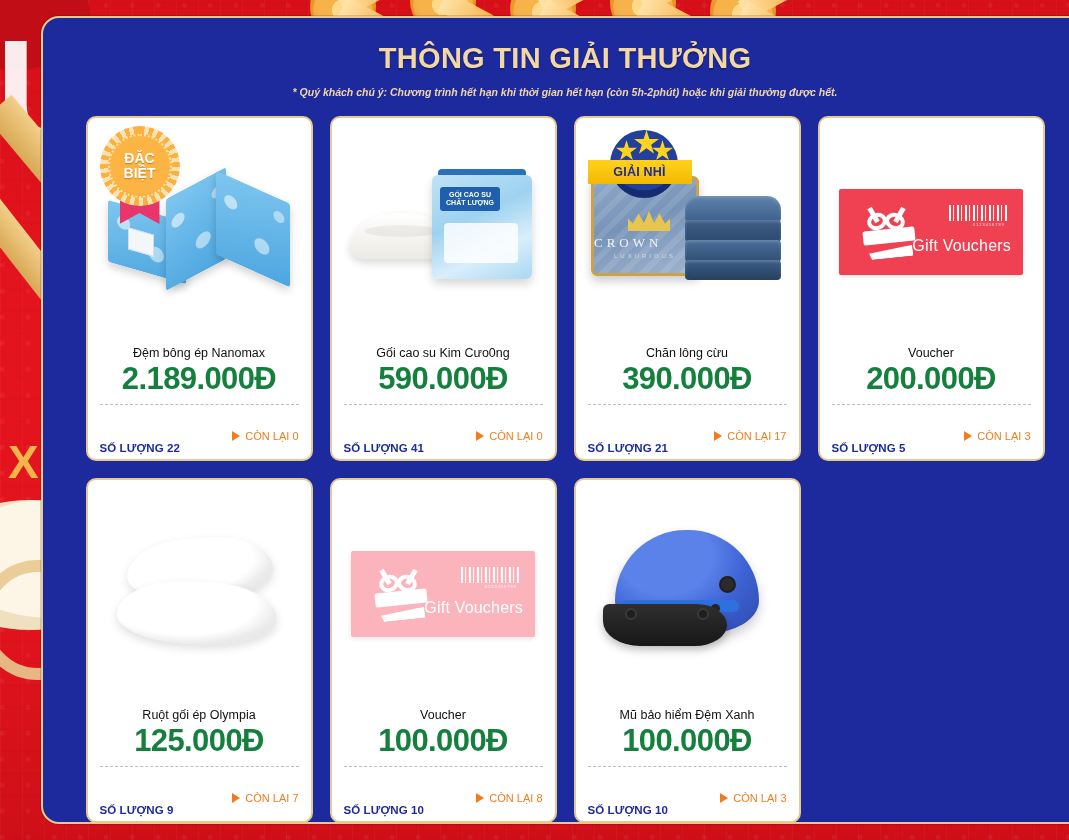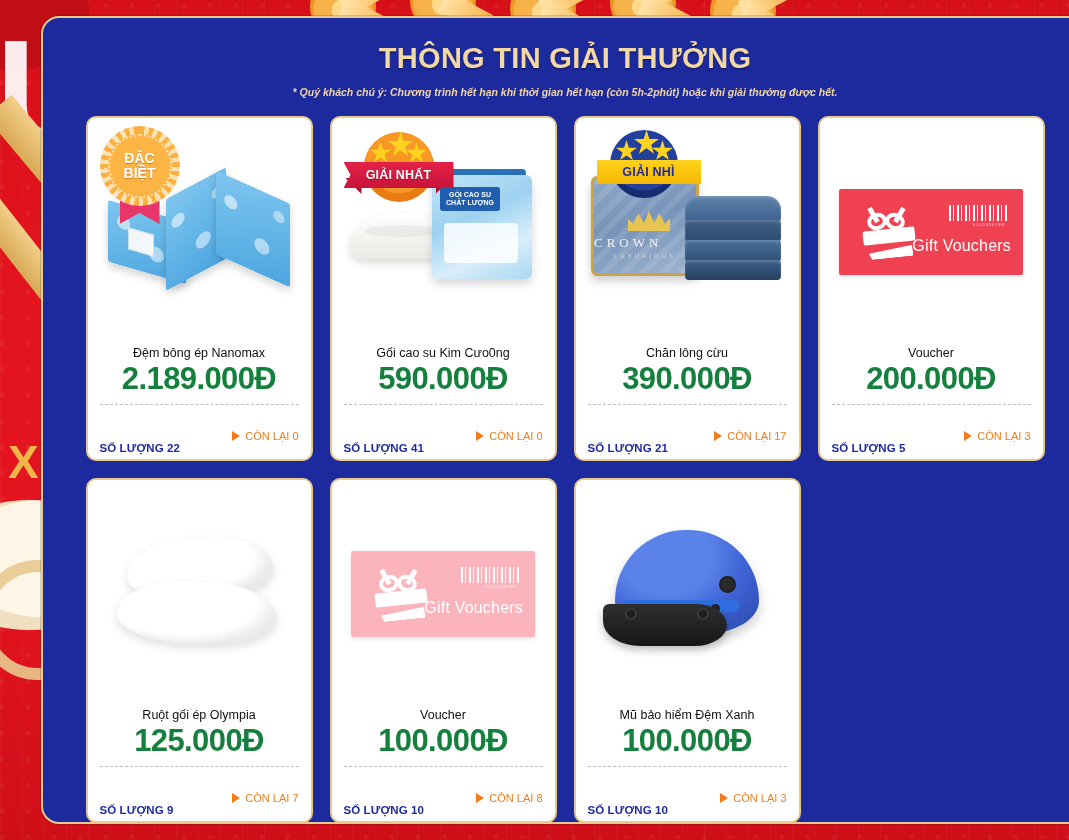--- a/index.html
+++ b/index.html
@@ -260,21 +260,21 @@
   .bf-tail-r { right: 2px; clip-path: polygon(0 0, 100% 0, 0 100%); }
 
   
   .badge-second { width: 110px; height: 76px; left: 12px; top: 12px; }
   .bsd-disc {
     position: absolute; left: 22px; top: 0; width: 68px; height: 68px;
     border-radius: 50%;
     background: radial-gradient(circle at 50% 40%, #22409c 0 62%, #162c72 63% 100%);
   }
   .bsd-ribbon {
-    position: absolute; left: 9px; top: 30px; width: 104px; height: 24px;
+    position: absolute; left: 0; top: 30px; width: 104px; height: 24px;
     background: linear-gradient(180deg,#ffd21e,#f5b800);
     display: flex; align-items: center; justify-content: center;
     color: #1d2a9e; font-weight: 700; font-size: 12.5px; letter-spacing: .2px;
   }
 
   
   .mattress { position: relative; width: 190px; height: 130px; }
   .mat-piece {
     position: absolute;
     background:
@@ -486,31 +486,20 @@
       <div class="card-foot">
         <span class="foot-qty">SỐ LƯỢNG 22</span>
         <span class="foot-left">
           <span class="tri"></span>
           <span>CÒN LẠI 0</span>
         </span>
       </div>
     </div>
 
     <div class="card">
-      <div class="badge badge-first">
-        <div class="bf-disc"></div>
-        <div class="bf-stars">
-          <div class="star s2"></div>
-          <div class="star s3"></div>
-          <div class="star s1"></div>
-        </div>
-        <div class="bf-tail-l"></div>
-        <div class="bf-tail-r"></div>
-        <div class="bf-ribbon">GIẢI NHẤT</div>
-      </div>
       <div class="card-media">
         <div class="pillowpack">
           <div class="pp-foam"></div>
           <div class="pp-bag-top"></div>
           <div class="pp-bag"></div>
           <div class="pp-badge">GỐI CAO SU CHẤT LƯỢNG</div>
           <div class="pp-white"></div>
         </div>
       </div>
       <div class="card-name">Gối cao su Kim Cưo0ng</div>

